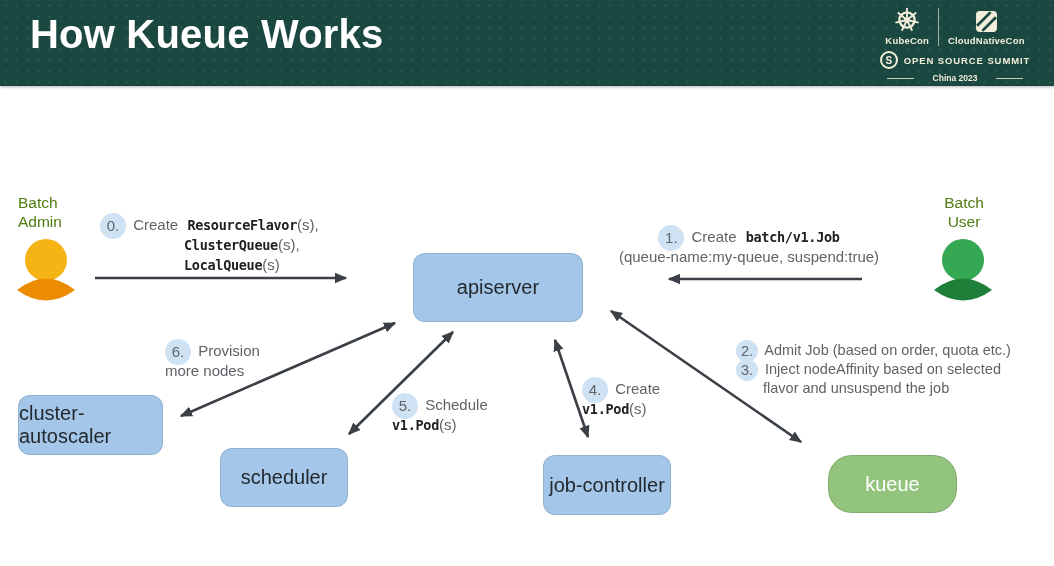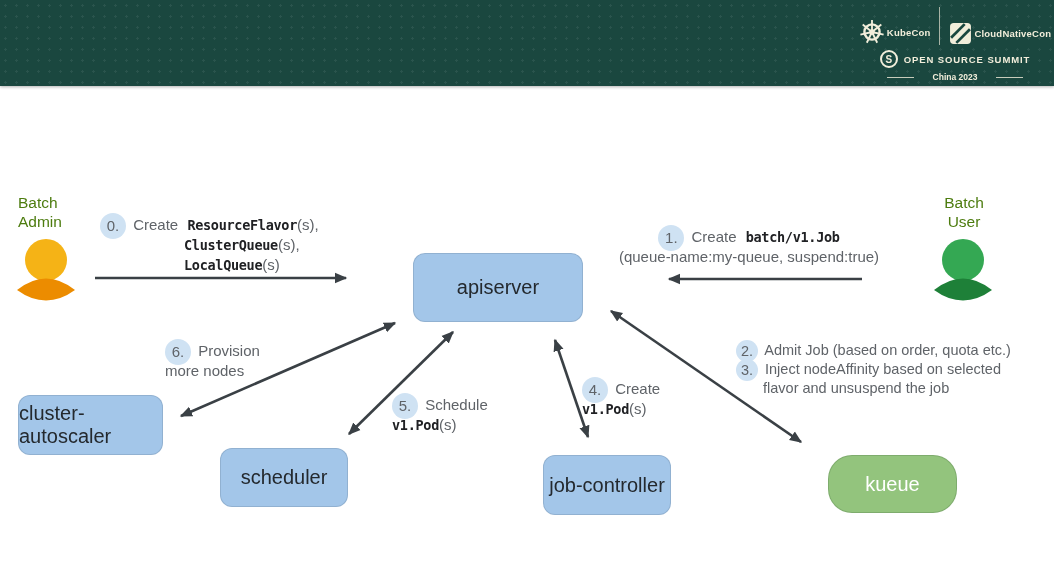--- a/index.html
+++ b/index.html
@@ -8,21 +8,21 @@
 
   
   .header{position:absolute;left:0;top:0;width:1054px;height:86px;background:#1a473f;
     background-image:radial-gradient(rgba(255,255,255,0.07) 1.3px,transparent 1.4px);
     background-size:11px 11px;box-shadow:0 1px 3px rgba(0,0,0,.3);}
   .title{position:absolute;left:30px;top:12px;margin:0;font-size:40px;font-weight:700;
     color:#ffffff;letter-spacing:.2px;}
   .logos{position:absolute;top:7px;right:14px;width:170px;display:flex;flex-direction:column;
     align-items:center;gap:2px;color:#f2eedb;}
   .logo-row1{display:flex;align-items:flex-end;gap:9px;}
-  .logo-col{display:flex;flex-direction:row;align-items:center;gap:2px;}
+  .logo-col{display:flex;flex-direction:column;align-items:center;gap:2px;}
   .logo-col .lbl{font-size:9.5px;font-weight:700;letter-spacing:.2px;}
   .vdiv{width:1px;height:38px;background:#f2eedb;opacity:.65;align-self:center;}
   .logo-row2{display:flex;align-items:center;gap:6px;margin-top:3px;}
   .s-ring{width:14px;height:14px;border:2px solid #f2eedb;border-radius:50%;display:flex;
     align-items:center;justify-content:center;font-size:10px;font-weight:700;}
   .summit-lbl{font-size:9.5px;font-weight:700;letter-spacing:.9px;}
   .logo-row3{display:flex;align-items:center;gap:19px;margin-top:2px;}
   .hline{width:27px;height:1px;background:#f2eedb;opacity:.8;}
   .edition-lbl{font-size:8.5px;font-weight:700;}
 
@@ -60,20 +60,21 @@
   .s4{left:582px;top:379px;}
   .s5{left:392px;top:395px;}
   .s6{left:165px;top:341px;}
 </style>
 </head>
 <body>
 
 <div class="stage">
 
   <div class="header">
+    <h1 class="title">How Kueue Works</h1>
 
     <div class="logos">
       <div class="logo-row1">
         <div class="logo-col">
           <svg width="26" height="26" viewBox="0 0 24 24">
             <g stroke="#f2eedb" stroke-width="1.7" fill="none">
               <line x1="12" y1="12" x2="12" y2="1"></line>
               <line x1="12" y1="12" x2="20.6" y2="5.1"></line>
               <line x1="12" y1="12" x2="22.7" y2="14.5"></line>
               <line x1="12" y1="12" x2="16.8" y2="21.9"></line>

